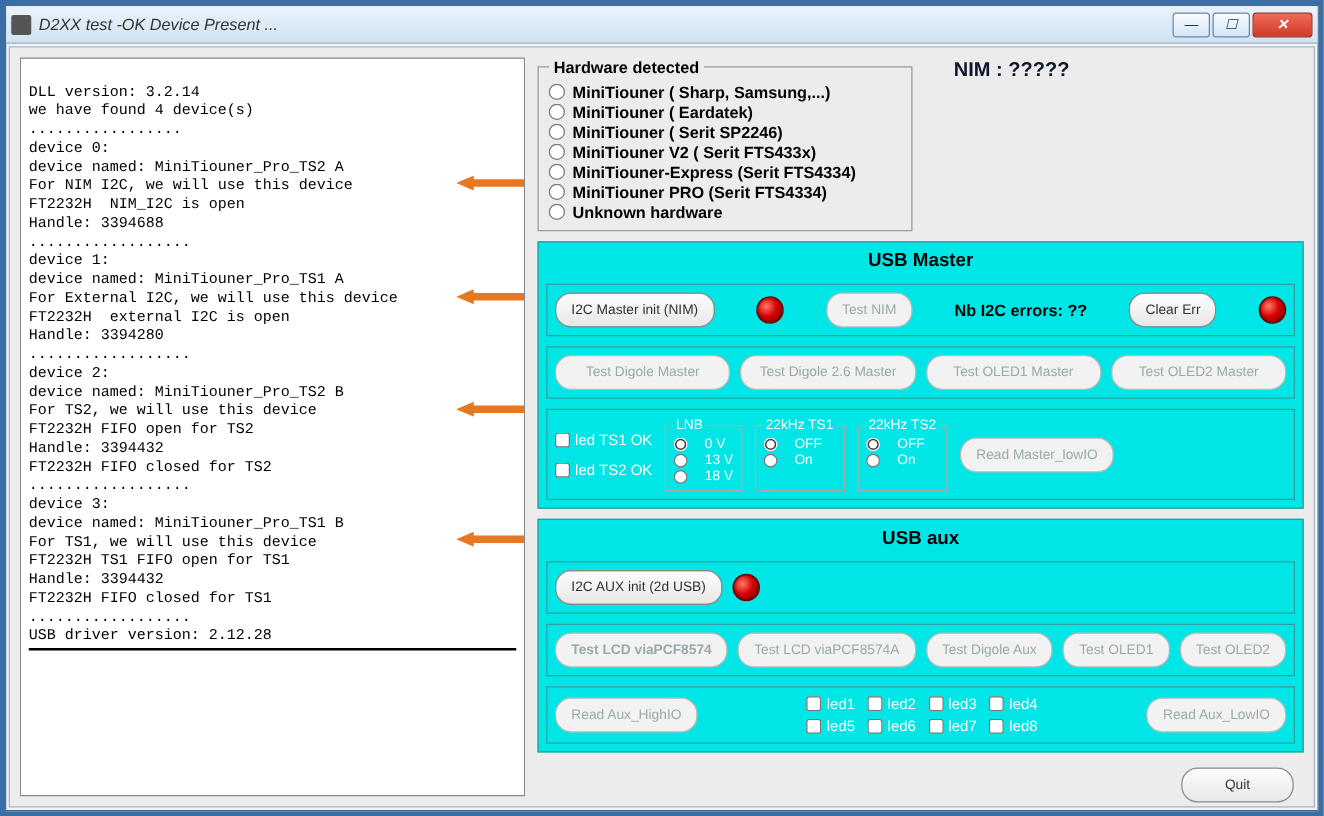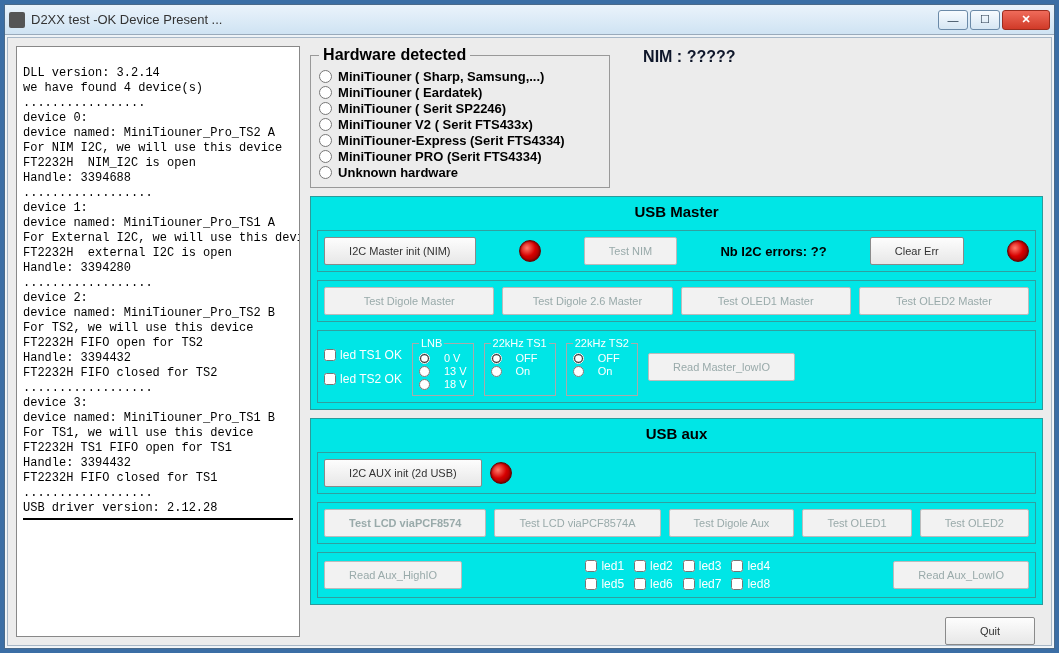--- a/index.html
+++ b/index.html
@@ -13,20 +13,21 @@
     display: flex; flex-direction: column;
     box-shadow: 0 0 0 1px rgba(255,255,255,.3) inset;
   }
 
   .titlebar {
     height: 30px;
     background: linear-gradient(#eaf3fb, #cfe3f3);
     border-bottom: 1px solid #9ab;
     display: flex; align-items: center;
     padding: 0 4px;
+    font-style: italic;
   }
   .titlebar .icon { width:16px; height:16px; background:#555; margin-right:6px; border-radius:2px;}
   .titlebar .title { flex:1; color:#333; font-size:13px; white-space:nowrap; overflow:hidden; text-overflow:ellipsis;}
   .winbtns { display:flex; gap:2px; }
   .winbtn {
     width:30px; height:20px; border:1px solid #6b8aa8; border-radius:3px;
     background:linear-gradient(#f7fbff,#d6e6f3);
     display:flex; align-items:center; justify-content:center;
     font-size:11px; color:#25374a;
   }
@@ -56,37 +57,37 @@
   .arrow svg { width:100%; height:100%; }
 
   
   .rightcol { flex:1; display:flex; flex-direction:column; gap:8px;}
 
   .toprow { display:flex; gap:10px;}
   fieldset.hw {
     border:1px solid #999; padding:4px 8px 6px 8px;
     background:#ECECEC; min-width:300px;
   }
-  fieldset.hw legend { font-size:16px; font-weight:bold; padding:0 4px;}
+  fieldset.hw legend { font-size:13px; font-weight:bold; padding:0 4px;}
   .radio-row { display:flex; align-items:center; gap:6px; font-size:13px; margin:1px 0; font-weight:bold;}
   .radio-row input { accent-color:#555;}
   .nimlabel { font-size:16px; font-weight:bold; color:#0f172a; margin-top:2px; margin-left:23px;}
 
   
   .panel {
     background:#00E6E6; border:1px solid #2b9b9b;
     padding:6px; display:flex; flex-direction:column; gap:8px;
   }
   .panel-title { text-align:center; font-size:15px; font-weight:bold; margin-bottom:2px; color:#000;}
   .row { display:flex; gap:8px; align-items:center;}
   .subpanel { background:#00E6E6; border:1px solid #2fa0a0; padding:6px;}
   .btn {
     background:linear-gradient(#fdfdfd,#e7e7e7);
-    border:1px solid #8a8a8a; border-radius:2px;
-    min-height:28px; padding:4px 24px;
+    border:1px solid #8a8a8a; border-radius:13px;
+    min-height:28px; padding:4px 12px;
     font-size:11px; color:#333;
     display:inline-flex; align-items:center; justify-content:center;
     white-space:nowrap;
   }
   .btn.disabled { color:#9aa; background:#f2f2f2; border-color:#bbb;}
   .led {
     width:22px; height:22px; border-radius:50%;
     background:radial-gradient(circle at 35% 35%, #ff7a6a 0%, #d70000 45%, #6b0000 100%);
     border:1px solid #600; box-shadow:0 0 2px #400 inset;
   }

